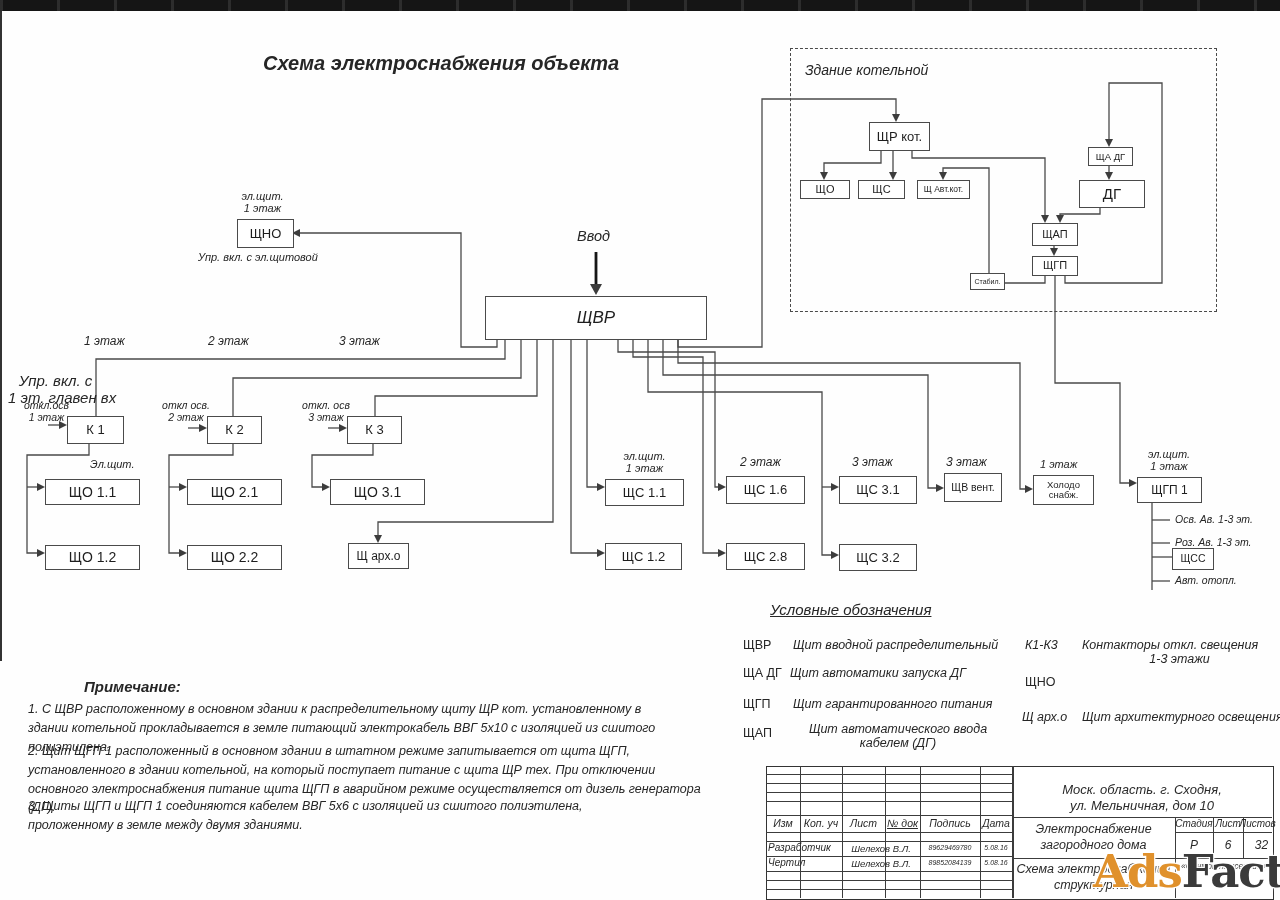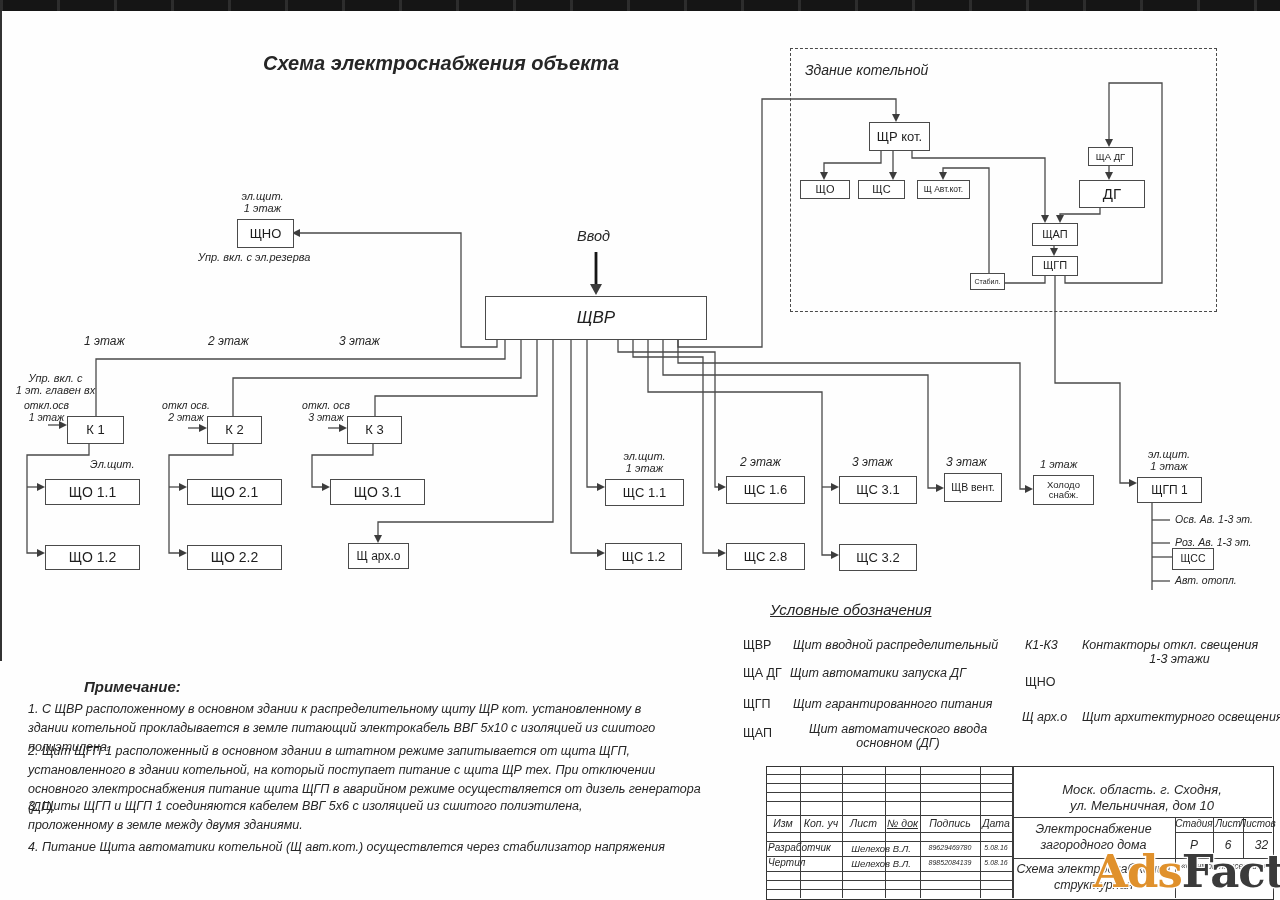--- a/index.html
+++ b/index.html
@@ -134,27 +134,27 @@
   <div class="box" style="left:970px;top:273px;width:33px;height:15px;font-size:7px;">Стабил.</div>
 
   <div class="lbl" style="left:577px;top:228px;font-size:14.5px;">Ввод</div>
   <div class="box" style="left:485px;top:296px;width:220px;height:42px;font-size:17px;font-style:italic;">ЩВР</div>
 
   <div class="lbl c" style="left:230px;top:190px;width:65px;font-size:11px;">
     <span class="ln">эл.щит.</span>
     <span class="ln">1 этаж</span>
   </div>
   <div class="box" style="left:237px;top:219px;width:55px;height:27px;font-size:13px;">ЩНО</div>
-  <div class="lbl" style="left:198px;top:251px;font-size:11px;">Упр. вкл. с эл.резерва</div>
+  <div class="lbl" style="left:198px;top:251px;font-size:11px;">Упр. вкл. с эл.щитовой</div>
 
   <div class="lbl" style="left:84px;top:334px;font-size:12px;">1 этаж</div>
   <div class="lbl" style="left:208px;top:334px;font-size:12px;">2 этаж</div>
   <div class="lbl" style="left:339px;top:334px;font-size:12px;">3 этаж</div>
 
-  <div class="lbl c" style="left:8px;top:372px;width:95px;font-size:11px;">
+  <div class="lbl c" style="left:8px;top:372px;width:95px;font-size:15px;">
     <span class="ln">Упр. вкл. с</span>
     <span class="ln">1 эт. главен вх</span>
   </div>
   <div class="lbl c" style="left:14px;top:399px;width:65px;font-size:10.5px;">
     <span class="ln">откл.осв</span>
     <span class="ln">1 этаж</span>
   </div>
   <div class="lbl c" style="left:152px;top:399px;width:68px;font-size:10.5px;">
     <span class="ln">откл осв.</span>
     <span class="ln">2 этаж</span>
@@ -211,37 +211,36 @@
 
   <div class="lbl" style="left:743px;top:638px;font-size:12.5px;font-style:normal;">ЩВР</div>
   <div class="lbl" style="left:793px;top:638px;font-size:12.5px;">Щит вводной распределительный</div>
   <div class="lbl" style="left:743px;top:666px;font-size:12.5px;font-style:normal;">ЩА ДГ</div>
   <div class="lbl" style="left:790px;top:666px;font-size:12.5px;">Щит автоматики запуска  ДГ</div>
   <div class="lbl" style="left:743px;top:697px;font-size:12.5px;font-style:normal;">ЩГП</div>
   <div class="lbl" style="left:793px;top:697px;font-size:12.5px;">Щит гарантированного питания</div>
   <div class="lbl" style="left:743px;top:726px;font-size:12.5px;font-style:normal;">ЩАП</div>
   <div class="lbl c" style="left:793px;top:722px;width:210px;font-size:12.5px;">
     <span class="ln">Щит автоматического ввода</span>
-    <span class="ln">основном (ДГ)</span>
+    <span class="ln">кабелем (ДГ)</span>
   </div>
 
   <div class="lbl" style="left:1025px;top:638px;font-size:12.5px;">К1-К3</div>
   <div class="lbl c" style="left:1082px;top:638px;width:195px;text-align:left;font-size:12.5px;">
     <span class="ln">Контакторы откл. свещения</span>
     <span class="ln c" style="text-align:center;">1-3 этажи</span>
   </div>
   <div class="lbl" style="left:1025px;top:675px;font-size:12.5px;font-style:normal;">ЩНО</div>
   <div class="lbl" style="left:1022px;top:710px;font-size:12.5px;">Щ арх.о</div>
   <div class="lbl" style="left:1082px;top:710px;font-size:12.5px;">Щит архитектурного освещения</div>
 
   <div class="lbl" style="left:84px;top:678px;font-size:15px;font-weight:bold;">Примечание:</div>
   <div class="lbl" style="left:28px;top:700px;width:648px;white-space:normal;font-size:12.5px;line-height:1.5;">1. С ЩВР расположенному в основном здании к распределительному щиту ЩР кот.  установленному  в здании котельной  прокладывается в земле питающий электрокабель  ВВГ 5х10 с изоляцией из сшитого полиэтилена.</div>
   <div class="lbl" style="left:28px;top:742px;width:680px;white-space:normal;font-size:12.5px;line-height:1.5;">2.  Щит ЩГП 1  расположенный в основном здании в  штатном режиме запитывается от щита ЩГП, установленного в здании котельной,  на который   поступает питание с щита ЩР тех. При отключении основного электроснабжения   питание щита  ЩГП  в  аварийном режиме  осуществляется   от дизель генератора (ДГ).</div>
   <div class="lbl" style="left:28px;top:797px;width:640px;white-space:normal;font-size:12.5px;line-height:1.5;">3.  Щиты ЩГП  и  ЩГП 1  соединяются   кабелем ВВГ 5х6   с изоляцией из сшитого полиэтилена, проложенному в земле между двумя зданиями.</div>
-  <div class="lbl" style="left:28px;top:838px;width:680px;white-space:normal;font-size:12.5px;line-height:1.5;">4.  Питание Щита автоматики котельной  (Щ авт.кот.) осуществлется  через  стабилизатор напряжения</div>
 
   <div>
     <div style="position:absolute;left:766px;top:766px;width:506px;height:132px;border:1.8px solid #333;background:#fff;"></div>
 
     <div class="tbline" style="left:800px;top:766px;width:1px;height:132px;"></div>
     <div class="tbline" style="left:842px;top:766px;width:1px;height:132px;"></div>
     <div class="tbline" style="left:885px;top:766px;width:1px;height:132px;"></div>
     <div class="tbline" style="left:920px;top:766px;width:1px;height:132px;"></div>
     <div class="tbline" style="left:980px;top:766px;width:1px;height:132px;"></div>
     <div class="tbline" style="left:1012px;top:766px;width:1.6px;height:132px;"></div>

